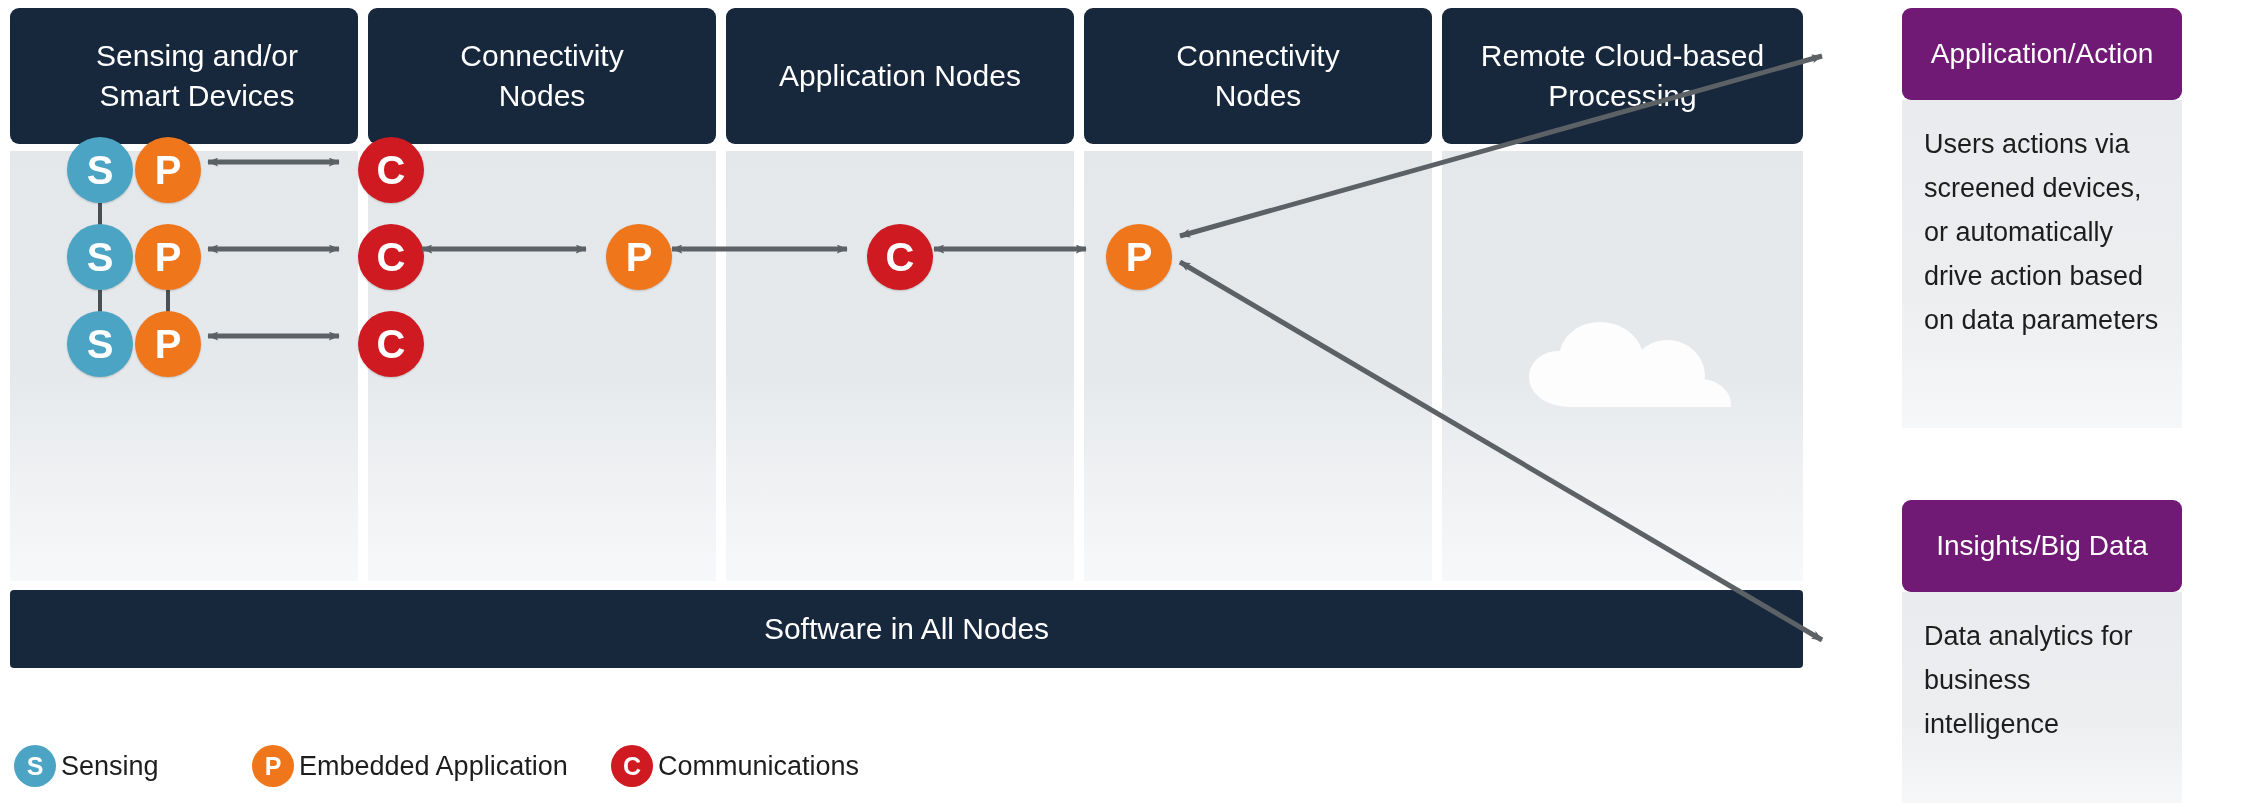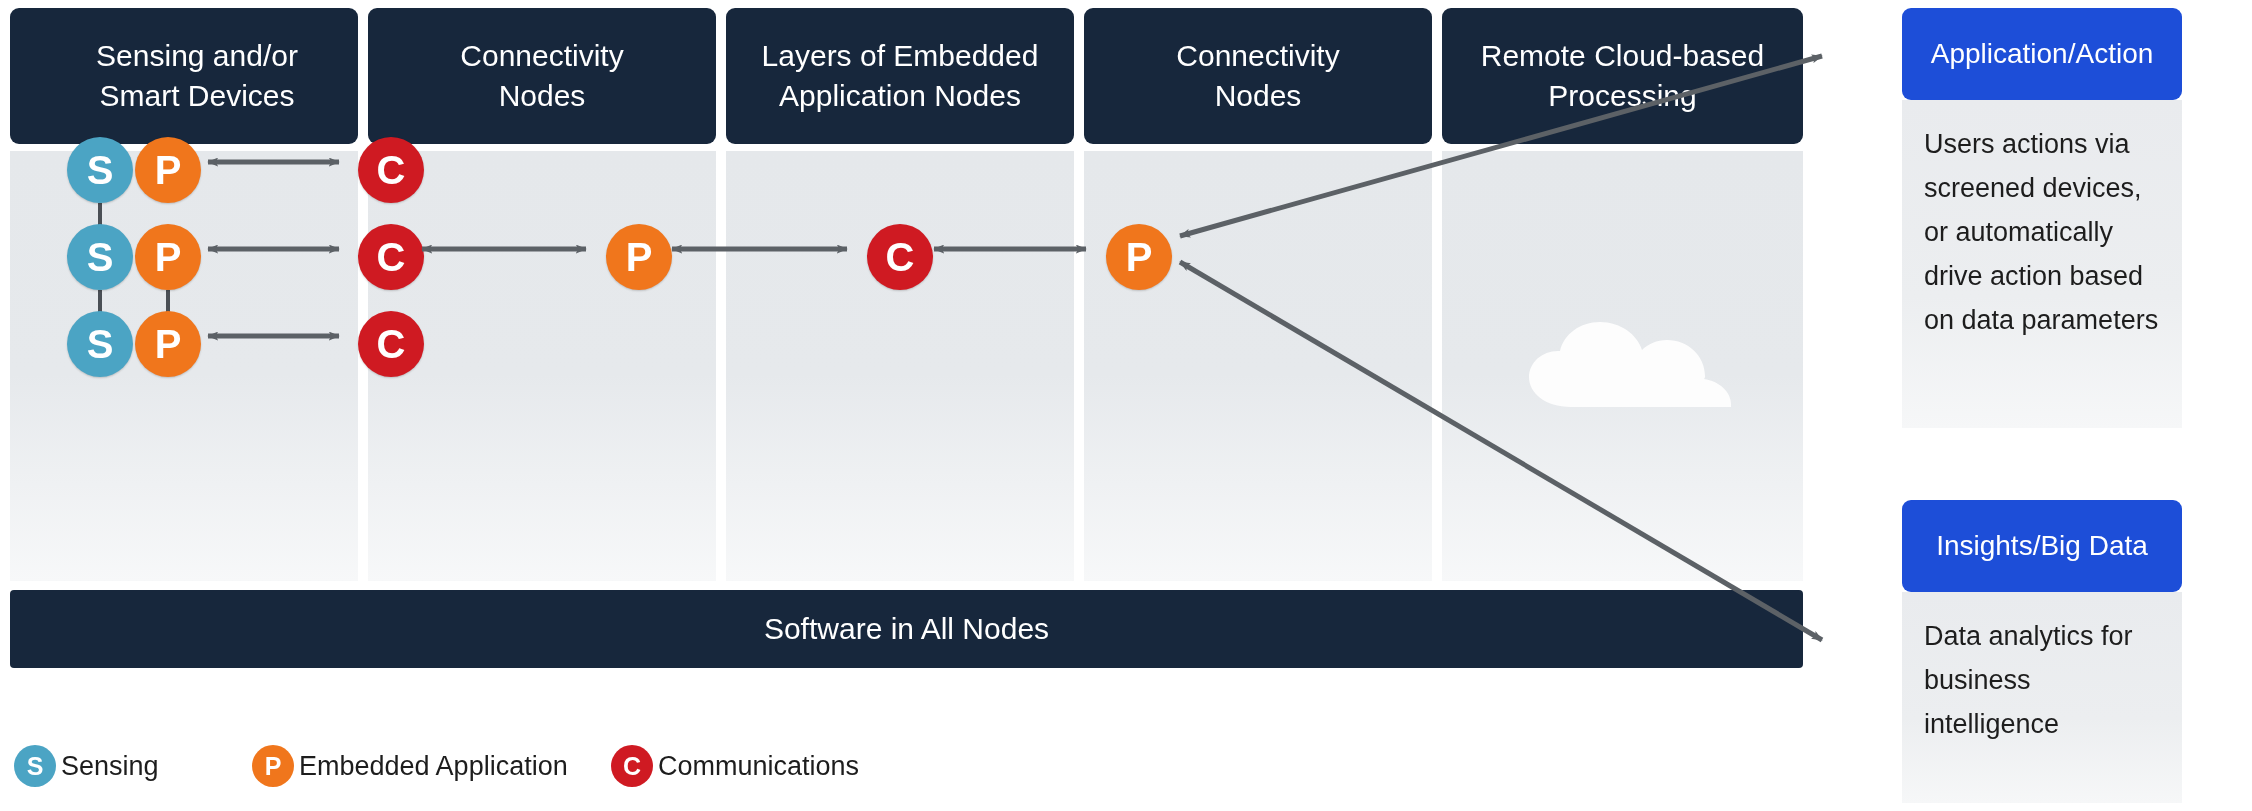--- a/index.html
+++ b/index.html
@@ -50,21 +50,21 @@
 
   
   #wires{position:absolute;left:0;top:0;width:2252px;height:811px;pointer-events:none;}
 
   
   #cloud{position:absolute;left:1513px;top:168px;width:220px;height:88px;}
 
   
   .rt-card{position:absolute;width:280px;}
   .rt-head{
-    height:92px;background:#1d4ed8;border-radius:9px;
+    height:92px;background:#701a75;border-radius:9px;
     color:#ffffff;font-size:28px;
     display:flex;align-items:center;justify-content:center;text-align:center;
     box-sizing:border-box;padding:0 8px;
   }
   .rt-body{
     background:linear-gradient(180deg,#e9ebee 0%,#eceef0 60%,#f6f7f8 100%);
     color:#1d1d1d;font-size:27px;line-height:44px;
     box-sizing:border-box;padding:22px 20px 16px 22px;
   }
 
@@ -97,21 +97,20 @@
         </div>
       </div>
       <div class="col-head" id="ch1" style="left: 358px; width: 348px;">
         <div>
           <div>Connectivity</div>
           <div>Nodes</div>
         </div>
       </div>
       <div class="col-head" id="ch2" style="left: 716px; width: 348px;">
         <div>
-          <div>Layers of Embedded</div>
           <div>Application Nodes</div>
         </div>
       </div>
       <div class="col-head" id="ch3" style="left: 1074px; width: 348px;">
         <div>
           <div>Connectivity</div>
           <div>Nodes</div>
         </div>
       </div>
       <div class="col-head" id="ch4" style="left: 1432px; width: 361px;">

